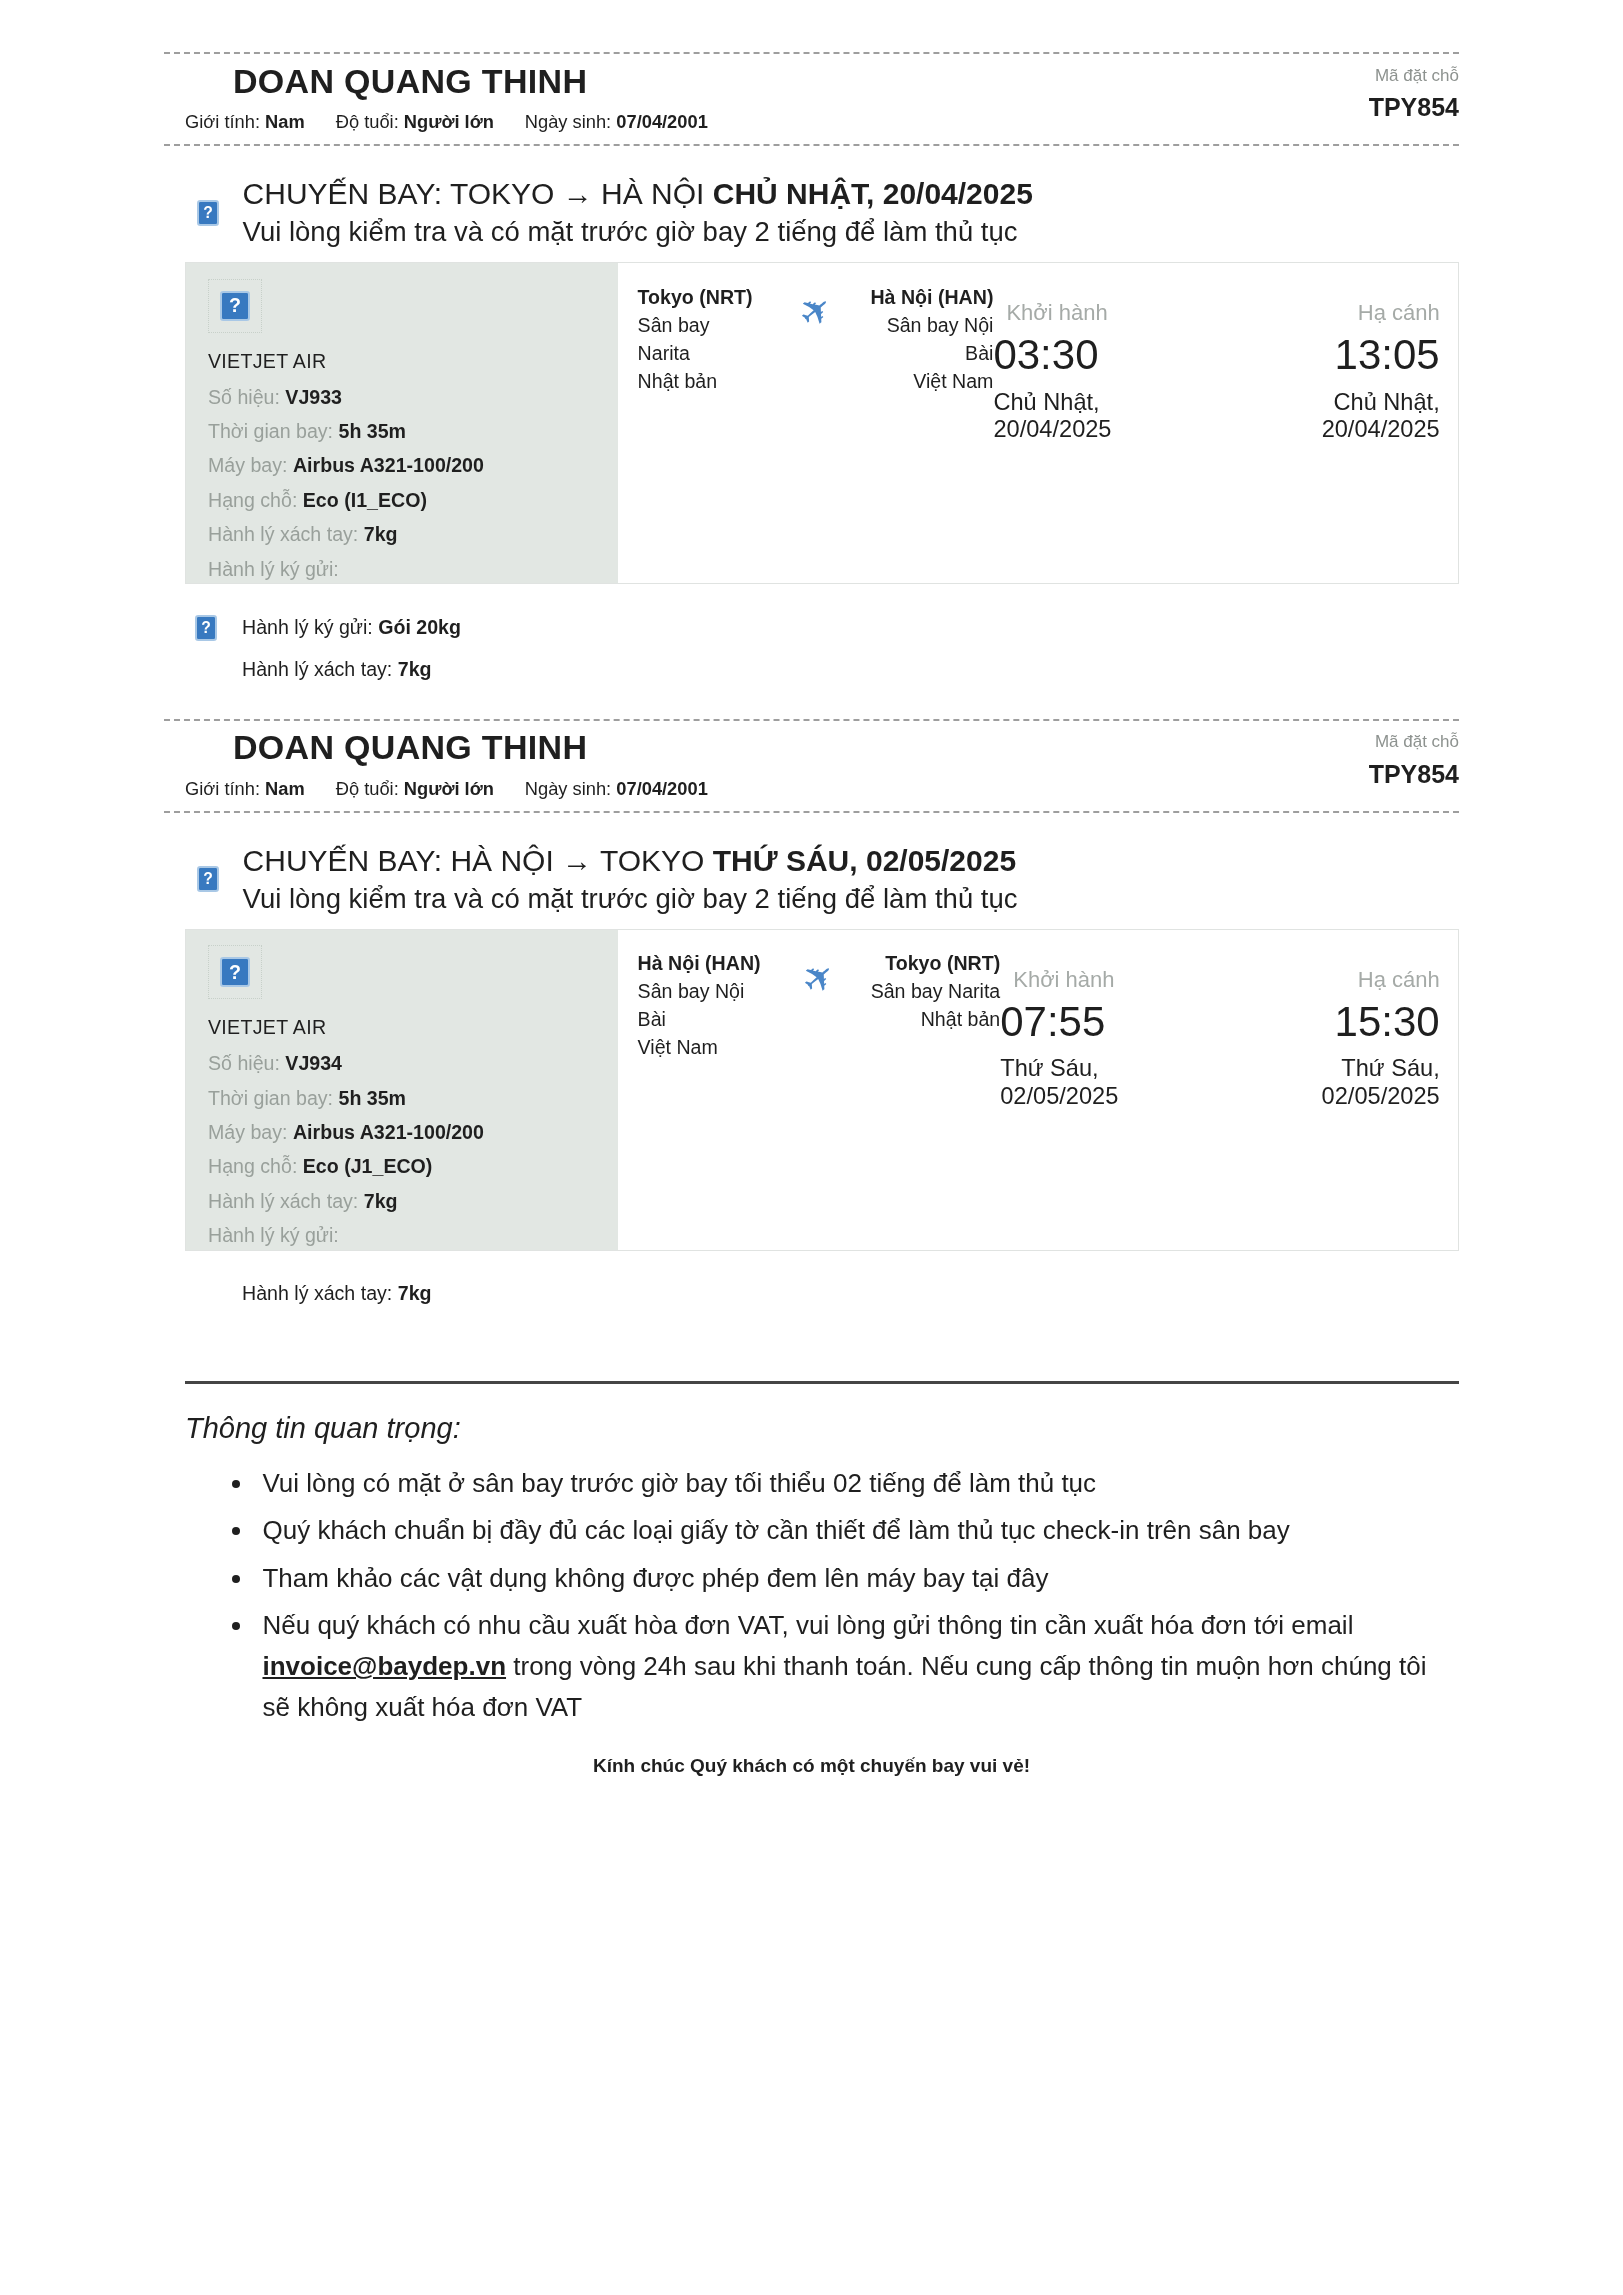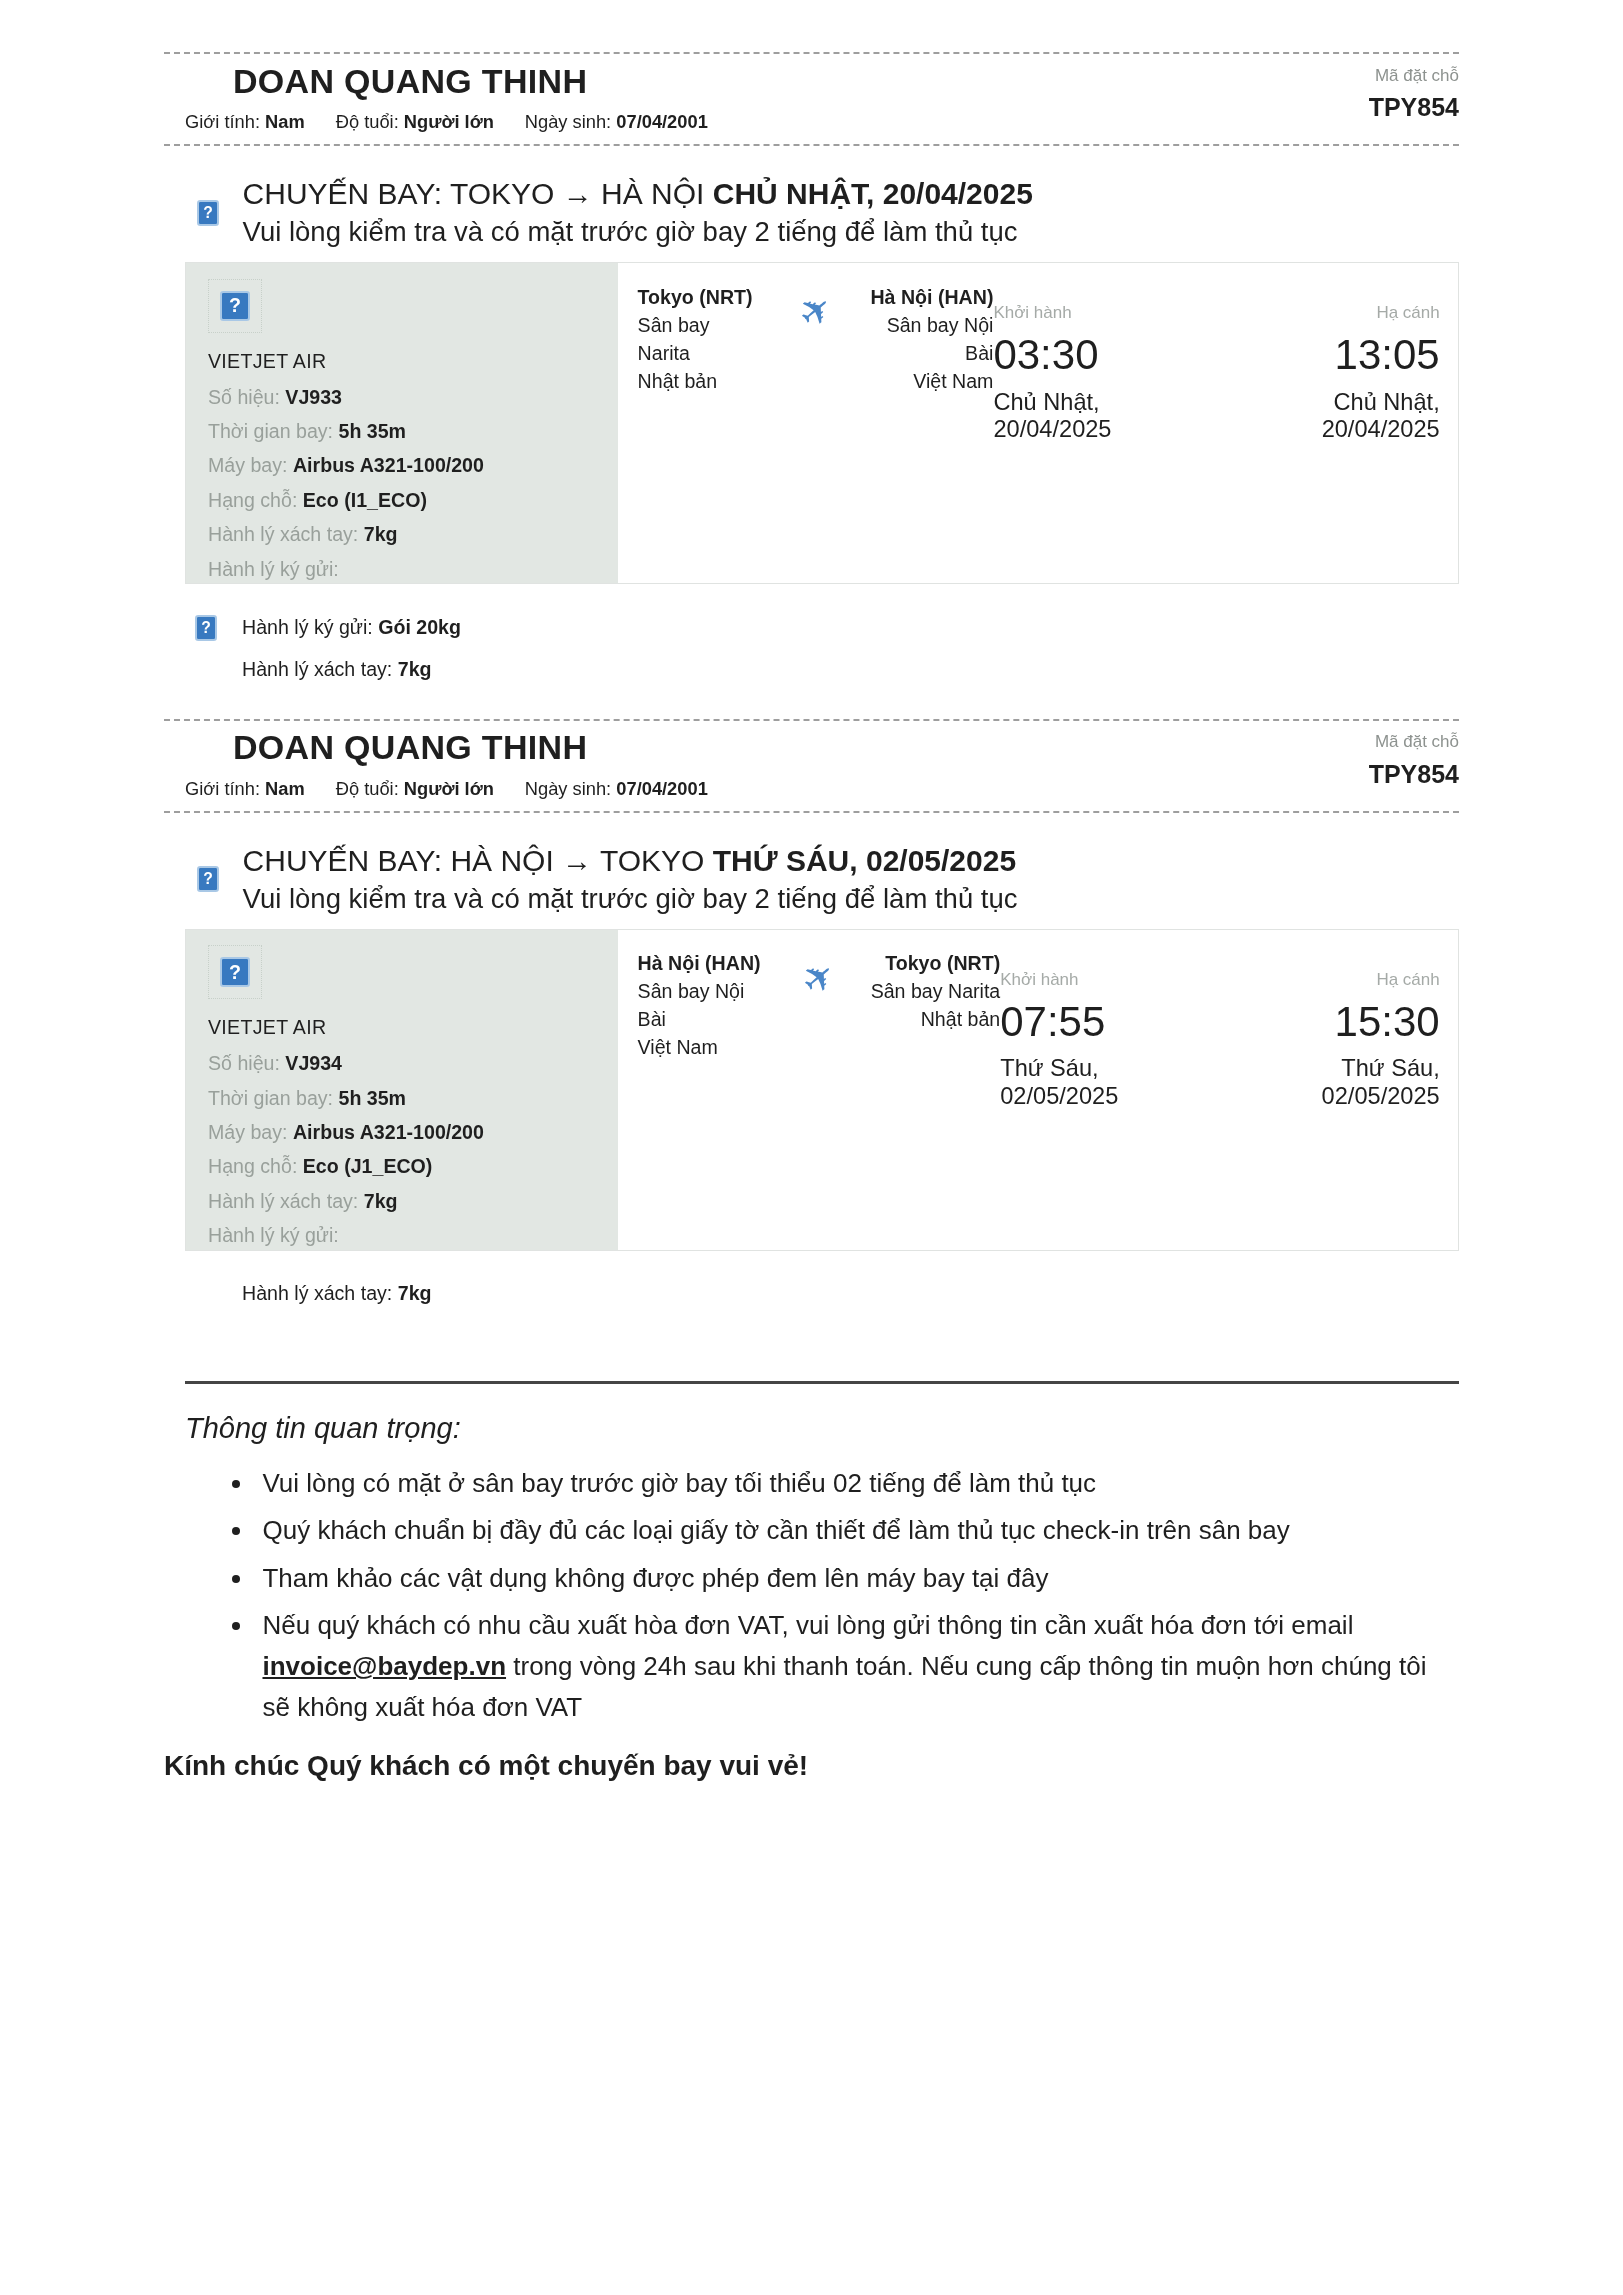--- a/index.html
+++ b/index.html
@@ -52,37 +52,37 @@
   .cmain { flex:1; padding:19.6px 18.3px 0 19.6px; display:flex; flex-direction:row; }
   .airports { display:flex; align-items:flex-start; }
   .ap { flex:1; font-size:19.6px; line-height:28px; }
   .ap .city { font-weight:bold; }
   .ap-arr { text-align:right; }
   .plane { width:98px; flex:none; text-align:center; font-size:38px; color:#4a86c8; padding-top:6.5px; }
   .plane span { display:inline-block; transform:rotate(-40deg); }
   hr.cm-sep { border:none; border-top:1.3px dashed #d6d6d6; height:0; margin-top:14.4px; }
   .times { display:flex; margin-top:19.6px; }
   .tcol { flex:1; }
-  .t-label { font-size:17px; color:#a5aaa7; line-height:21px; }
+  .t-label { font-size:22px; color:#a5aaa7; line-height:21px;margin-left:13px; }
   .t-time { font-size:42px; line-height:47px; margin-top:7.9px; }
   .t-date { font-size:23.6px; line-height:27.5px; margin-top:10.5px; }
   .t-arr { text-align:right; }
 
   
   .baggage { margin-top:31px; padding-left:31px; }
   .bag-row { display:flex; align-items:center; font-size:19.6px; line-height:23.6px; }
   .bag-row + .bag-row { margin-top:17px; }
   .bag-icon-slot { width:47px; flex:none; display:flex; align-items:center; }
 
   
   .info-title { margin-top:25px; margin-left:21px; font-size:29px; font-style:italic; line-height:38px; }
   ul.bullets { margin-top:15.7px; margin-left:47px; padding-left:19.6px; font-size:26px; line-height:41px; list-style:disc outside; }
   ul.bullets li { padding-left:7.9px; margin-bottom:6.5px;margin-left:24px; }
   .email { font-weight:bold; text-decoration:underline; color:inherit; cursor:pointer; }
-  .closing { margin-top:19.6px; text-align:left; font-weight:bold; font-size:28px; line-height:35px; }
+  .closing { margin-top:19.6px; text-align:center; font-weight:bold; font-size:19px; line-height:35px; }
 
   b { font-weight:bold; }
 </style>
 </head>
 <body>
 
 <div class="page">
 
   <hr class="sep">
 

